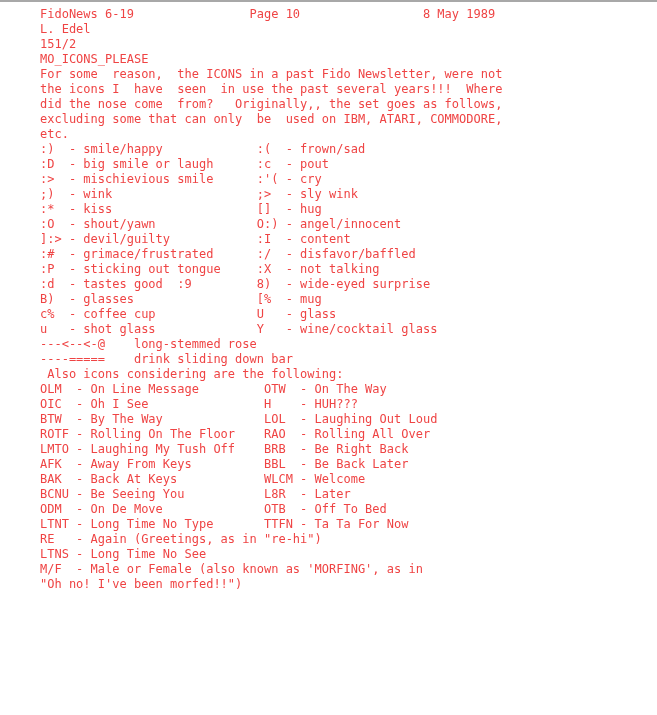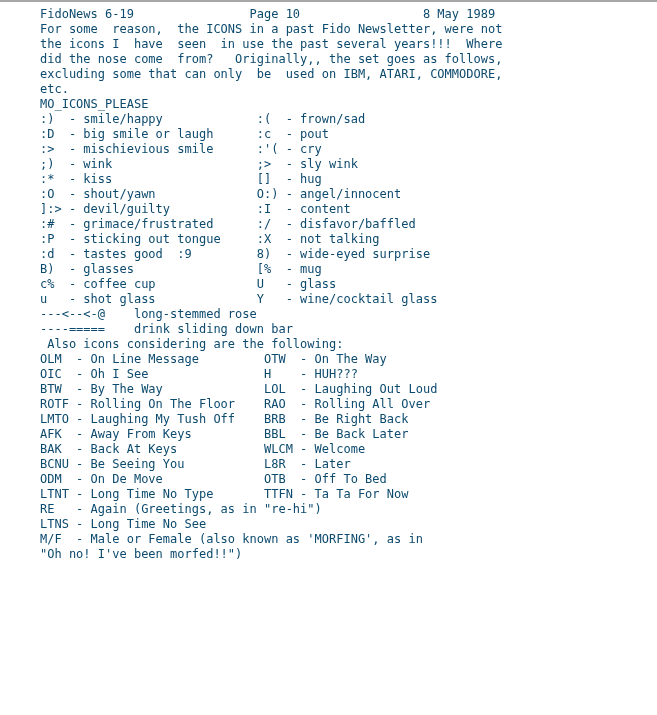--- a/index.html
+++ b/index.html
@@ -10,21 +10,21 @@
     height: 715px;
     overflow: hidden;
   }
   .top-edge {
     height: 2px;
     width: 100%;
     background: #a8a8a8;
   }
   .page {
     padding: 5px 8px 0 40px;
-    color: #0c4a6e;
+    color: #ef4444;
     font-family: "DejaVu Sans Mono", "Liberation Mono", monospace;
     font-size: 12px;
     line-height: 15px;
   }
   pre.block {
     margin: 0;
     padding: 0;
     font: inherit;
     white-space: pre;
   }
@@ -34,28 +34,30 @@
 </style>
 </head>
 <body>
 
 <div class="top-edge"></div>
 
 <div class="page">
 
   <pre class="block">FidoNews 6-19                Page 10                 8 May 1989</pre>
 
+  <pre class="block gap2">L. Edel
+151/2</pre>
+
+  <pre class="block gap1 title-line">MO_ICONS_PLEASE</pre>
 
   <pre class="block gap1">For some  reason,  the ICONS in a past Fido Newsletter, were not
 the icons I  have  seen  in use the past several years!!!  Where
 did the nose come  from?   Originally,, the set goes as follows,
 excluding some that can only  be  used on IBM, ATARI, COMMODORE,
 etc.</pre>
-
-  <pre class="block gap1 title-line">MO_ICONS_PLEASE</pre>
 
   <pre class="block gap1">:)  - smile/happy             :(  - frown/sad
 :D  - big smile or laugh      :c  - pout
 :&gt;  - mischievious smile      :'( - cry
 ;)  - wink                    ;&gt;  - sly wink
 :*  - kiss                    []  - hug
 :O  - shout/yawn              O:) - angel/innocent
 ]:&gt; - devil/guilty            :I  - content
 :#  - grimace/frustrated      :/  - disfavor/baffled
 :P  - sticking out tongue     :X  - not talking

